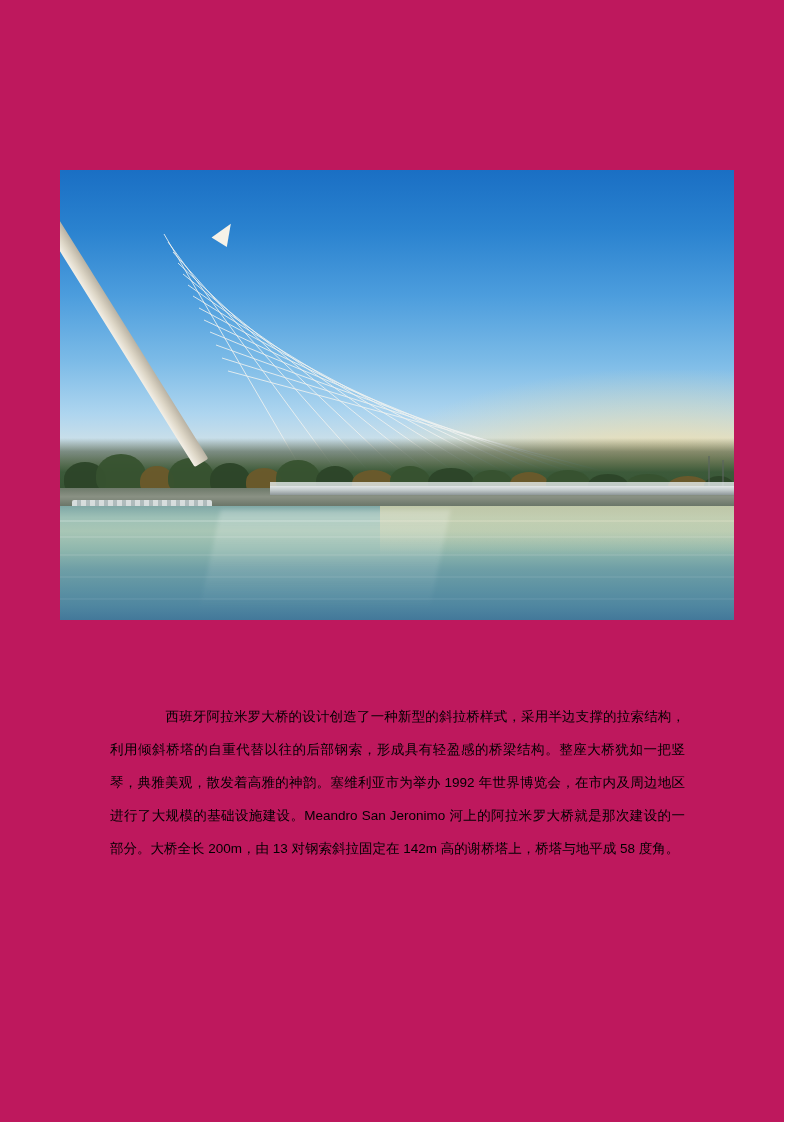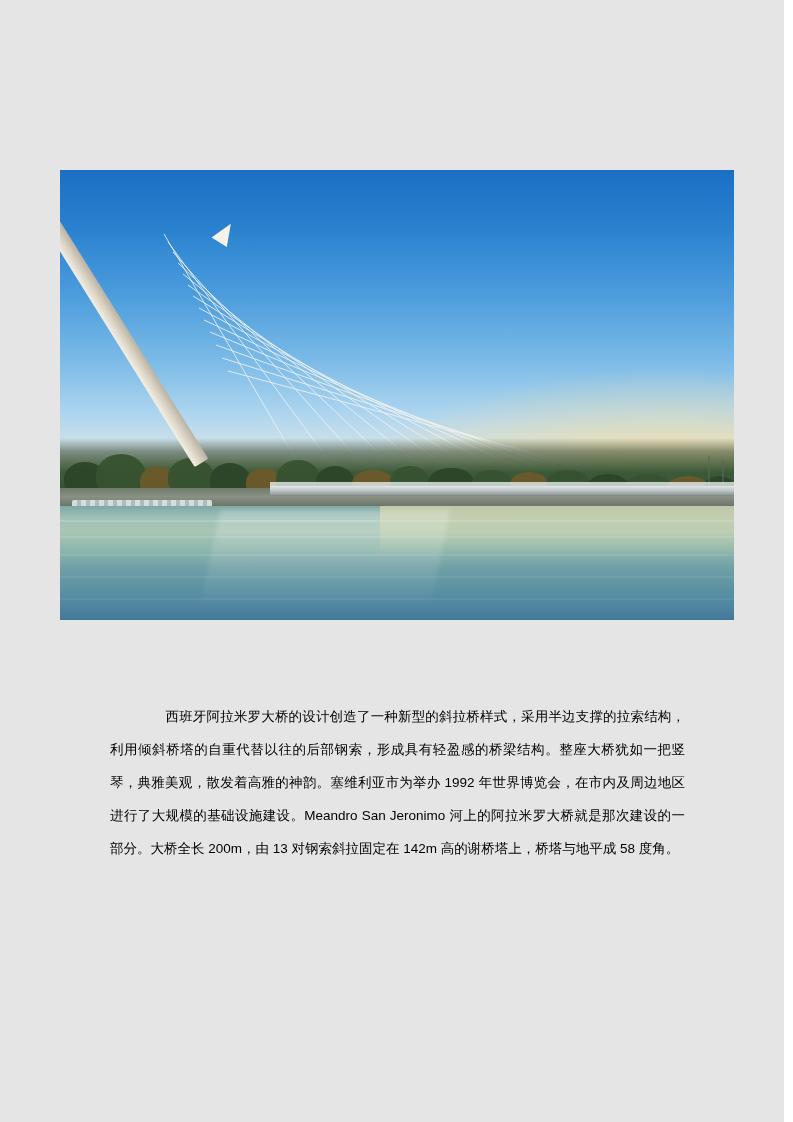--- a/index.html
+++ b/index.html
@@ -10,21 +10,21 @@
     width: 793px;
     height: 1122px;
     background: #ffffff;
     font-family: "Liberation Sans", sans-serif;
     overflow: hidden;
   }
   .page {
     position: relative;
     width: 784px;
     height: 1122px;
-    background: #e5e5e5;
+    background: #be185d;
   }
 
   
   .figure {
     position: absolute;
     left: 60px;
     top: 170px;
     width: 674px;
     height: 450px;
     overflow: hidden;

